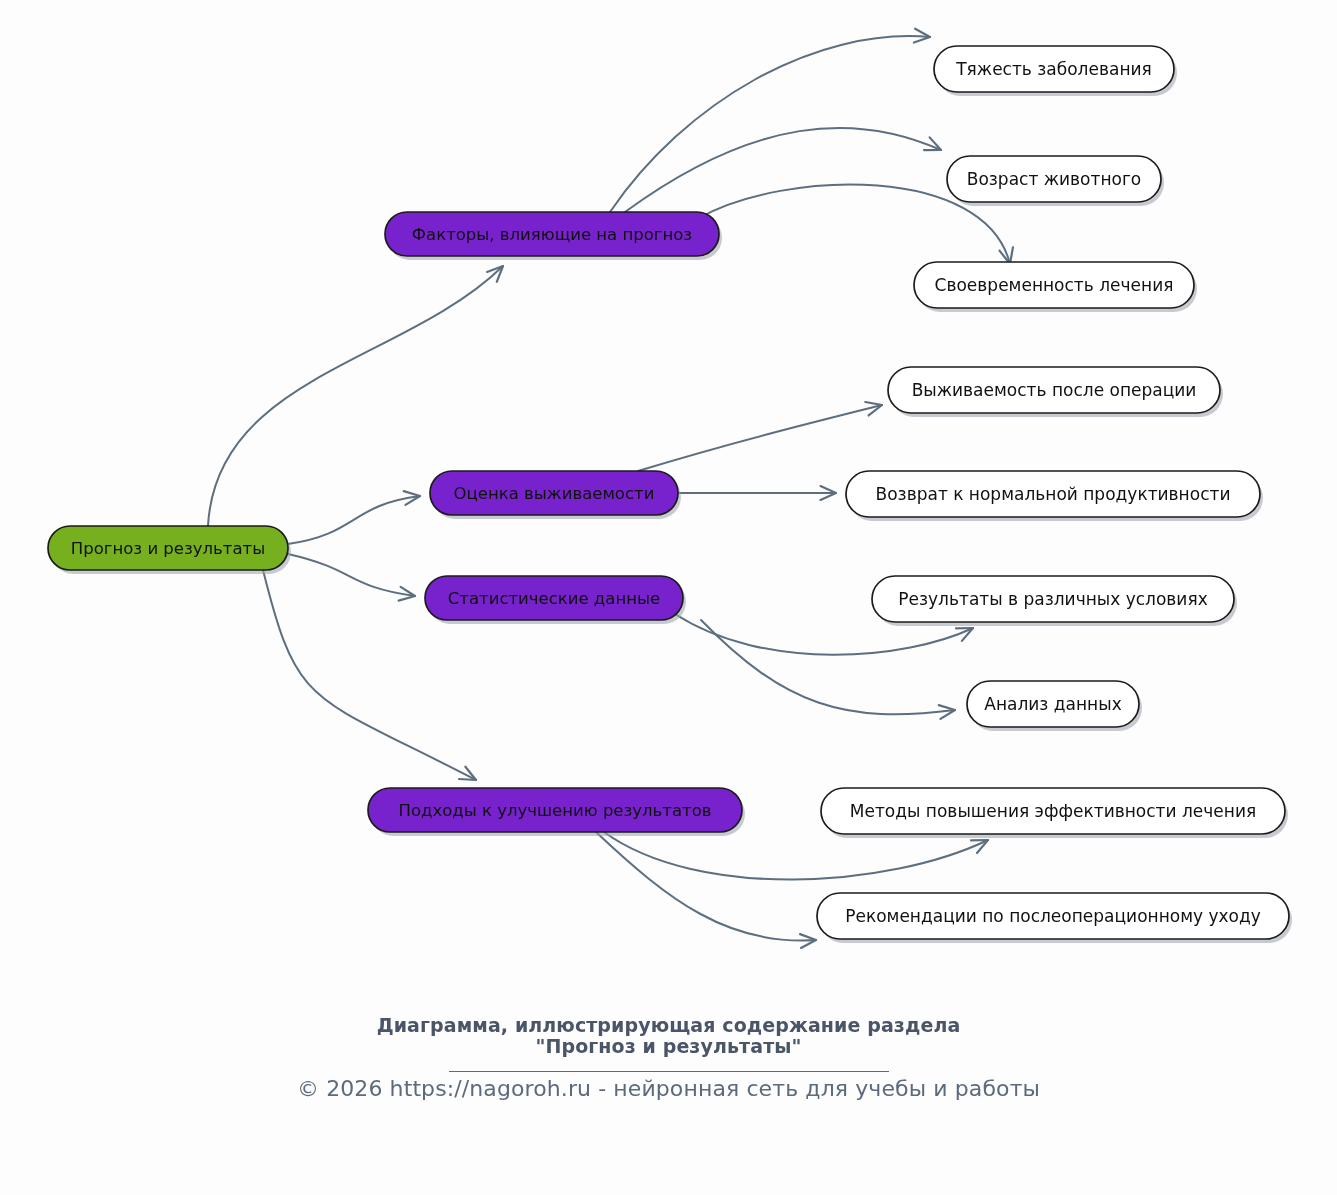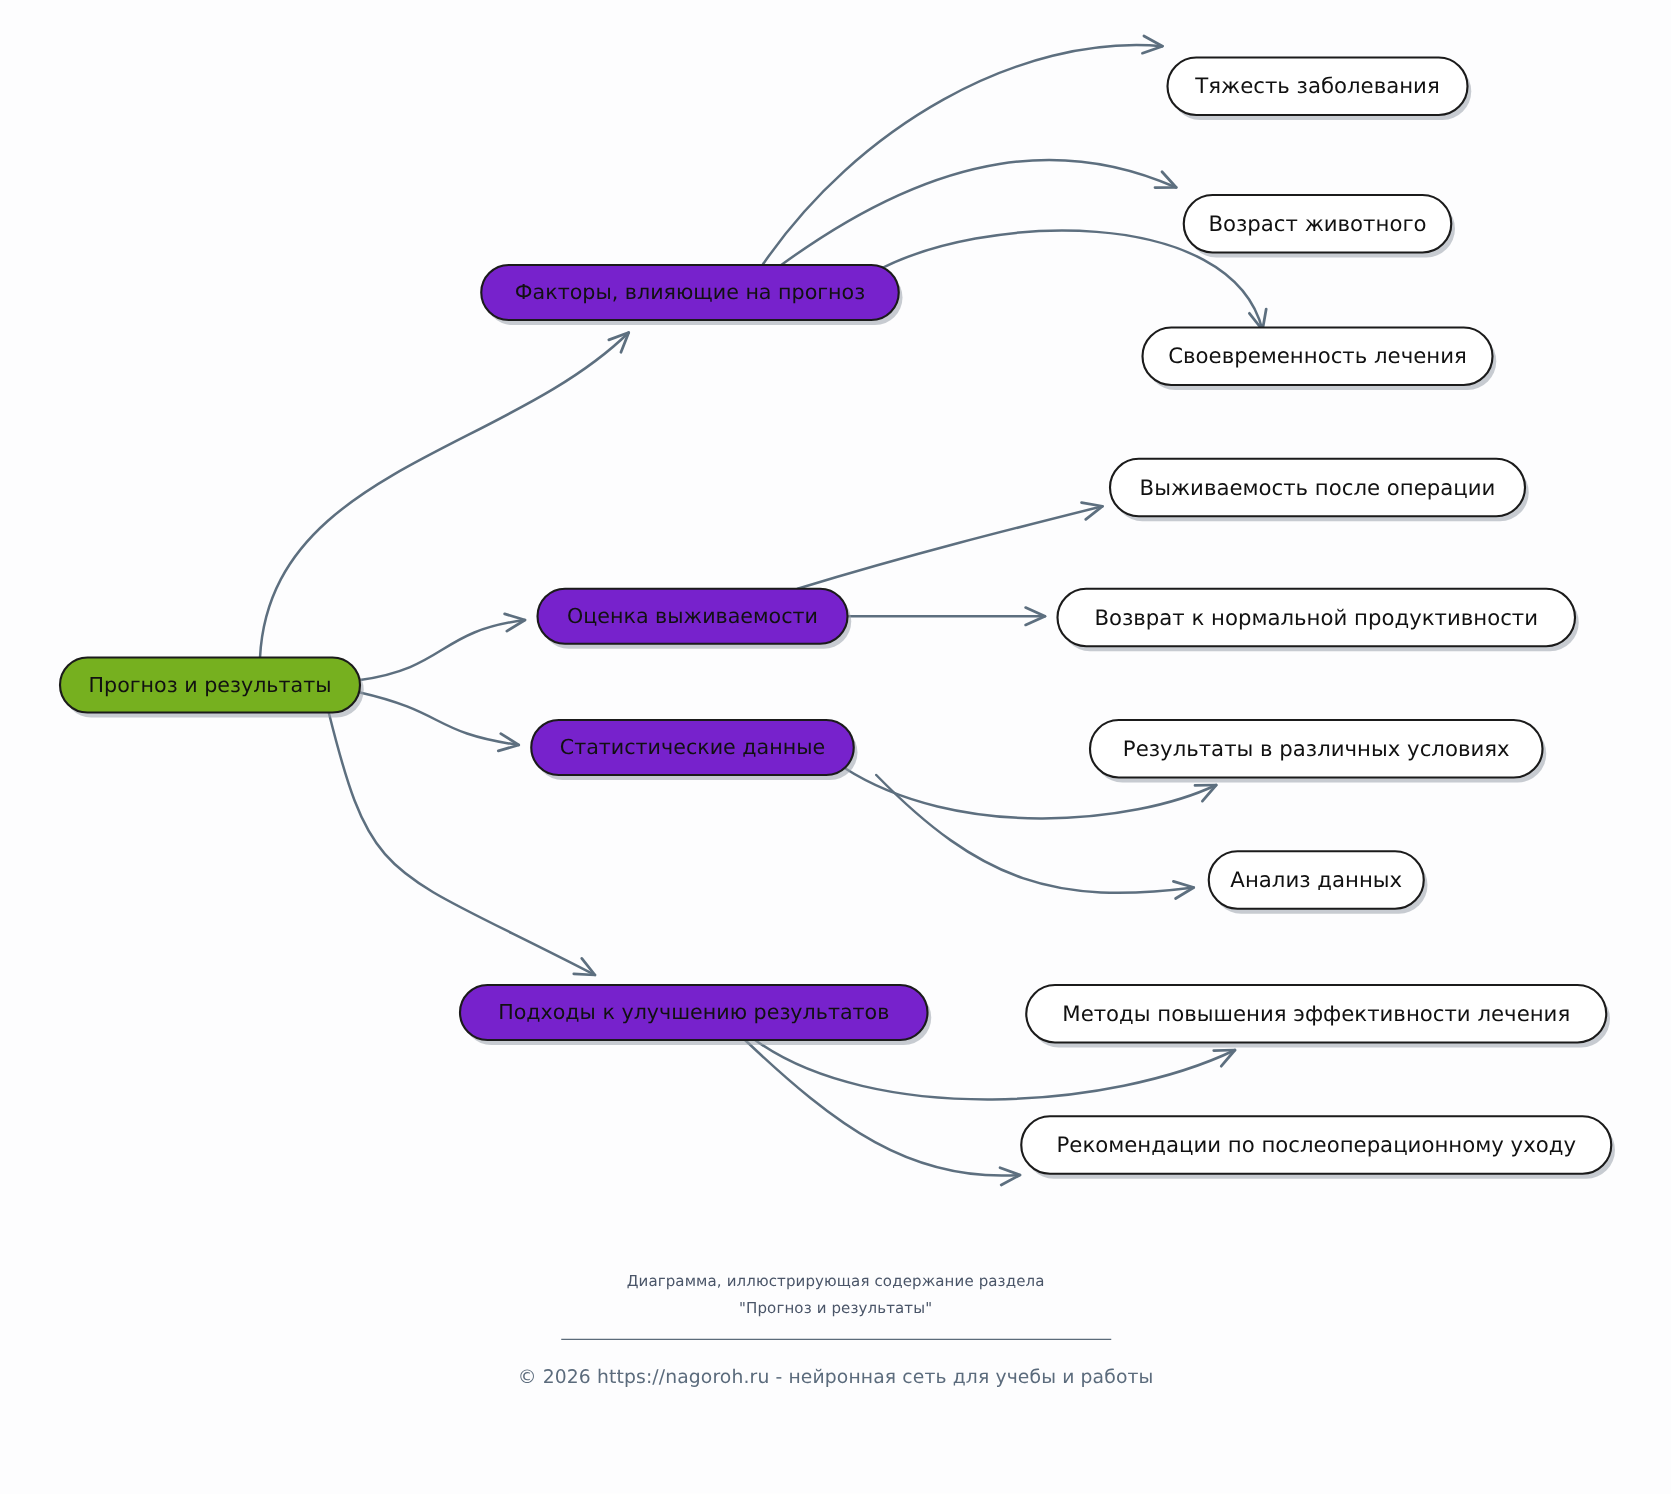--- a/index.html
+++ b/index.html
@@ -60,36 +60,36 @@
 
   .caption-block {
     position: absolute;
     left: 0;
     top: 1015px;
     width: 1337px;
     text-align: center;
   }
   .caption-line {
     font-family: "DejaVu Sans", sans-serif;
-    font-size: 12px;
-    font-weight: normal;
+    font-size: 19px;
+    font-weight: bold;
     color: #4a5568;
     line-height: 21px;
     letter-spacing: 0.1px;
   }
   .caption-divider {
     width: 440px;
     height: 0;
     margin: 14px auto 0 auto;
     border-top: 1.6px solid #5c6b7a;
   }
   .footer-line {
-    margin-top: 20px;
-    font-family: "DejaVu Sans", sans-serif;
-    font-size: 15px;
+    margin-top: 4px;
+    font-family: "DejaVu Sans", sans-serif;
+    font-size: 22px;
     color: #5b6b7c;
     letter-spacing: 0.1px;
   }
 </style>
 </head>
 <body>
 
 <div id="canvas">
 
   <svg id="diagram-svg" viewBox="0 0 1337 1195" xmlns="http://www.w3.org/2000/svg">

